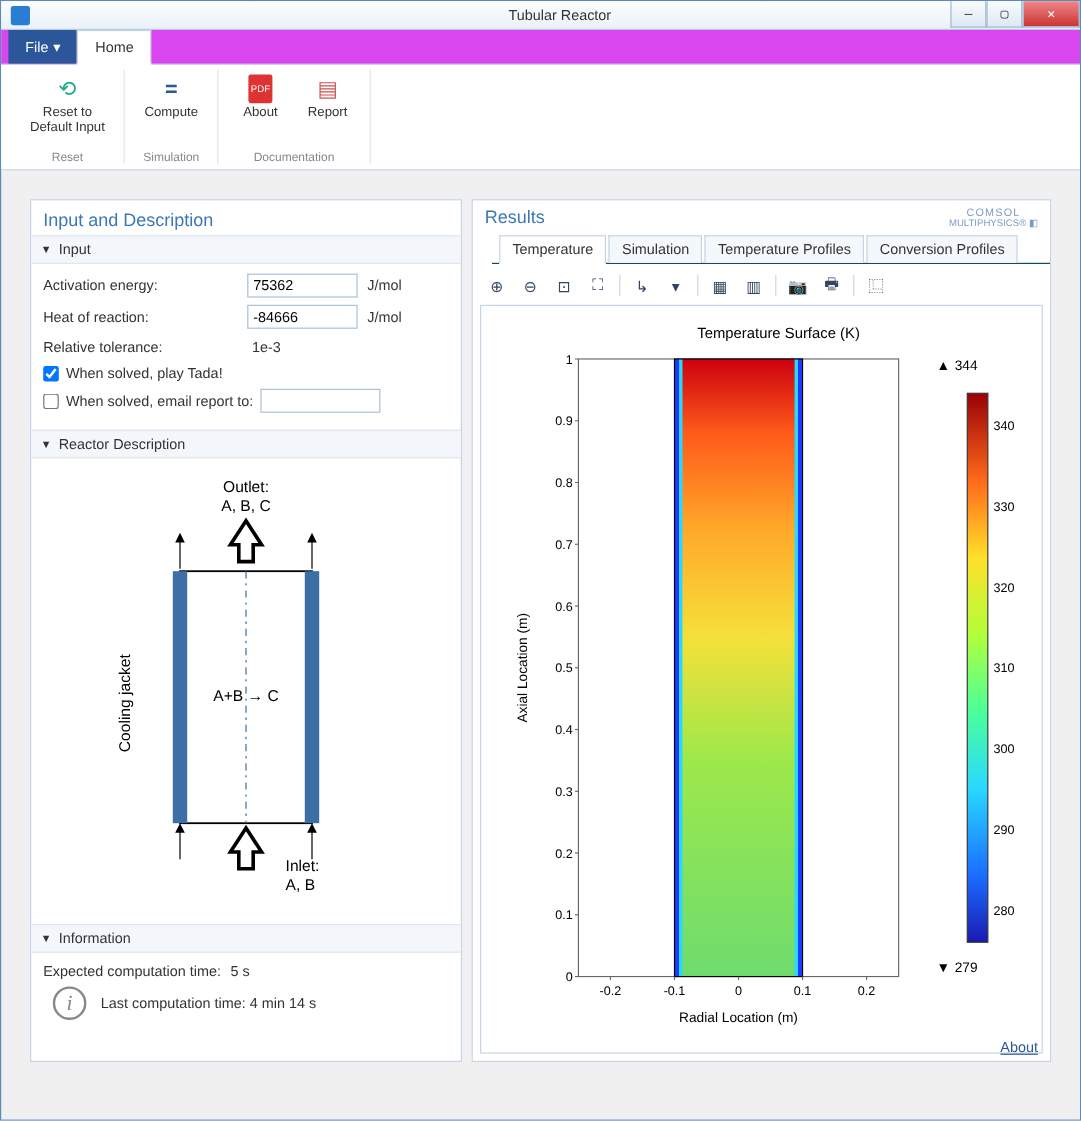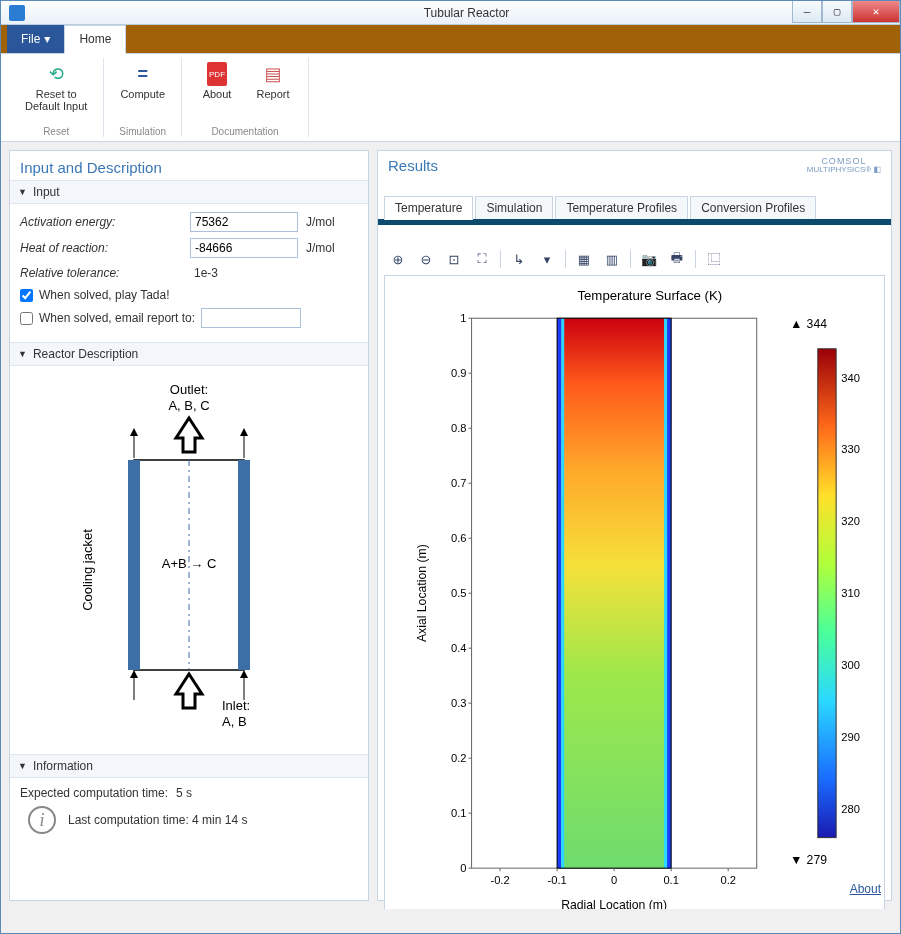--- a/index.html
+++ b/index.html
@@ -4,52 +4,52 @@
 <style>
 * { box-sizing: border-box; margin: 0; padding: 0; font-family: "Segoe UI", Tahoma, sans-serif; }
 body { background: #fff; font-size: 12px; color: #333; }
 .window { width: 901px; height: 934px; border: 1px solid #5b8ab8; background: #f0f0f0; display: flex; flex-direction: column; }
 .titlebar { height: 24px; background: linear-gradient(#fdfefe,#e9f1f8); border-bottom: 1px solid #b8cde0; display: flex; align-items: center; position: relative; }
 .titlebar-icon { width: 16px; height: 16px; margin: 0 8px; background: #2b7cd3; border-radius: 2px; }
 .titlebar-title { flex: 1; text-align: center; font-size: 12px; color: #333; }
 .window-controls { display: flex; position: absolute; right: 0; top: 0; }
 .win-btn { width: 30px; height: 22px; display: flex; align-items: center; justify-content: center; border: 1px solid #a0b8d0; border-top: none; background: linear-gradient(#f8fbfd,#dde9f4); font-size: 11px; font-family: monospace; }
 .win-btn.close { background: linear-gradient(#e88,#c33); color: #fff; width: 48px; }
-.ribbon-tabs { display: flex; background: #a16207; border-bottom: 1px solid #c6d4e4; padding-left: 6px; }
+.ribbon-tabs { display: flex; background: #d946ef; border-bottom: 1px solid #c6d4e4; padding-left: 6px; }
 .file-btn { background: #2b579a; color: #fff; padding: 5px 14px; font-size: 12px; display: flex; align-items: center; gap: 4px; }
 .ribbon-tab { padding: 6px 14px; font-size: 12px; border: 1px solid #c6d4e4; border-bottom: 2px solid #fff; background: #fff; margin-bottom: -1px; }
 .ribbon { background: #fff; border-bottom: 1px solid #c6d4e4; display: flex; padding: 4px 8px; height: 88px; }
 .ribbon-group { display: flex; flex-direction: column; align-items: center; border-right: 1px solid #e0e6ee; padding: 0 10px; }
 .ribbon-btns { display: flex; gap: 6px; flex: 1; }
 .ribbon-btn { display: flex; flex-direction: column; align-items: center; justify-content: flex-start; padding: 4px 6px; font-size: 11px; text-align: center; min-width: 50px; }
 .ribbon-icon { width: 24px; height: 24px; margin-bottom: 2px; display: flex; align-items: center; justify-content: center; font-size: 18px; }
 .ribbon-group-label { font-size: 10px; color: #888; }
-.content { flex: 1; display: flex; padding: 8px; gap: 8px; overflow: hidden; }
+.content { flex: 1; display: flex; padding: 24px; gap: 8px; overflow: hidden; }
 .panel { border: 1px solid #c6d4e4; background: #fff; display: flex; flex-direction: column; }
 .left-panel { width: 360px; }
-.right-panel { flex: 1; position: relative; gap: 16px; }
+.right-panel { flex: 1; position: relative; }
 .panel-title { color: #3b78b5; font-size: 15px; padding: 8px 10px 4px; }
 .section-header { background: #f3f6fa; border-top: 1px solid #e0e6ee; border-bottom: 1px solid #e0e6ee; padding: 4px 8px; font-size: 12px; display: flex; align-items: center; gap: 6px; }
 .section-header .tri { font-size: 9px; }
 .section-body { padding: 8px 10px; font-size: 12px; }
 .form-row { display: flex; align-items: center; margin-bottom: 6px; }
-.form-label { width: 170px; font-style: italic; }
-.form-input { width: 108px; border: 1px solid #a9c1da; padding: 2px 4px; font-size: 12px; }
+.form-label { width: 170px; }
+.form-input { width: 92px; border: 1px solid #a9c1da; padding: 2px 4px; font-size: 12px; }
 .form-unit { margin-left: 8px; }
 .static-val { width: 92px; padding: 2px 4px; }
 .checkbox-row { display: flex; align-items: center; gap: 6px; margin-bottom: 6px; }
 .small-input { width: 100px; border: 1px solid #a9c1da; padding: 2px 4px; height: 20px; }
 .reactor-svg { display: block; margin: 6px auto; }
 .info-text { display: flex; gap: 8px; margin-bottom: 6px; }
 .info-icon { width: 28px; height: 28px; border: 2px solid #888; border-radius: 50%; display: flex; align-items: center; justify-content: center; font-style: italic; font-family: serif; font-size: 18px; color: #888; margin-left: 8px; }
 .results-header { display: flex; align-items: center; padding: 6px 10px 2px; }
 .results-header .panel-title { padding: 0; flex: 1; }
 .comsol-logo { font-size: 9px; color: #7a9bc2; text-align: center; line-height: 1; letter-spacing: 1px; }
 .comsol-logo .l2 { letter-spacing: 0; font-size: 8px; }
-.tabs { display: flex; border-bottom: 6px solid #0c4a6e; padding: 0 6px; margin-top: 4px; }
+.tabs { display: flex; border-bottom: 1px solid #0c4a6e; padding: 0 6px; margin-top: 4px; margin-left: 16px; }
 .tab { padding: 4px 10px; border: 1px solid #c6d4e4; border-bottom: none; background: #f5f8fb; font-size: 12px; margin-right: 2px; }
 .tab.active { background: #fff; border-bottom: 1px solid #fff; margin-bottom: -1px; }
 .plot-area { flex: 1; padding: 4px; display: flex; flex-direction: column; }
 .plot-toolbar { display: flex; gap: 8px; padding: 4px 6px; align-items: center; }
 .pt-btn { width: 20px; height: 20px; display: flex; align-items: center; justify-content: center; font-size: 13px; color: #346; }
 .pt-sep { width: 1px; height: 18px; background: #ccd6e2; }
 .plot-box { flex: 1; border: 1px solid #c6d4e4; margin: 2px; position: relative; background: #fff; }
 .about-link { position: absolute; right: 10px; bottom: 4px; color: #2b579a; text-decoration: underline; font-size: 12px; }
 .footer { height: 24px; }
 </style>

